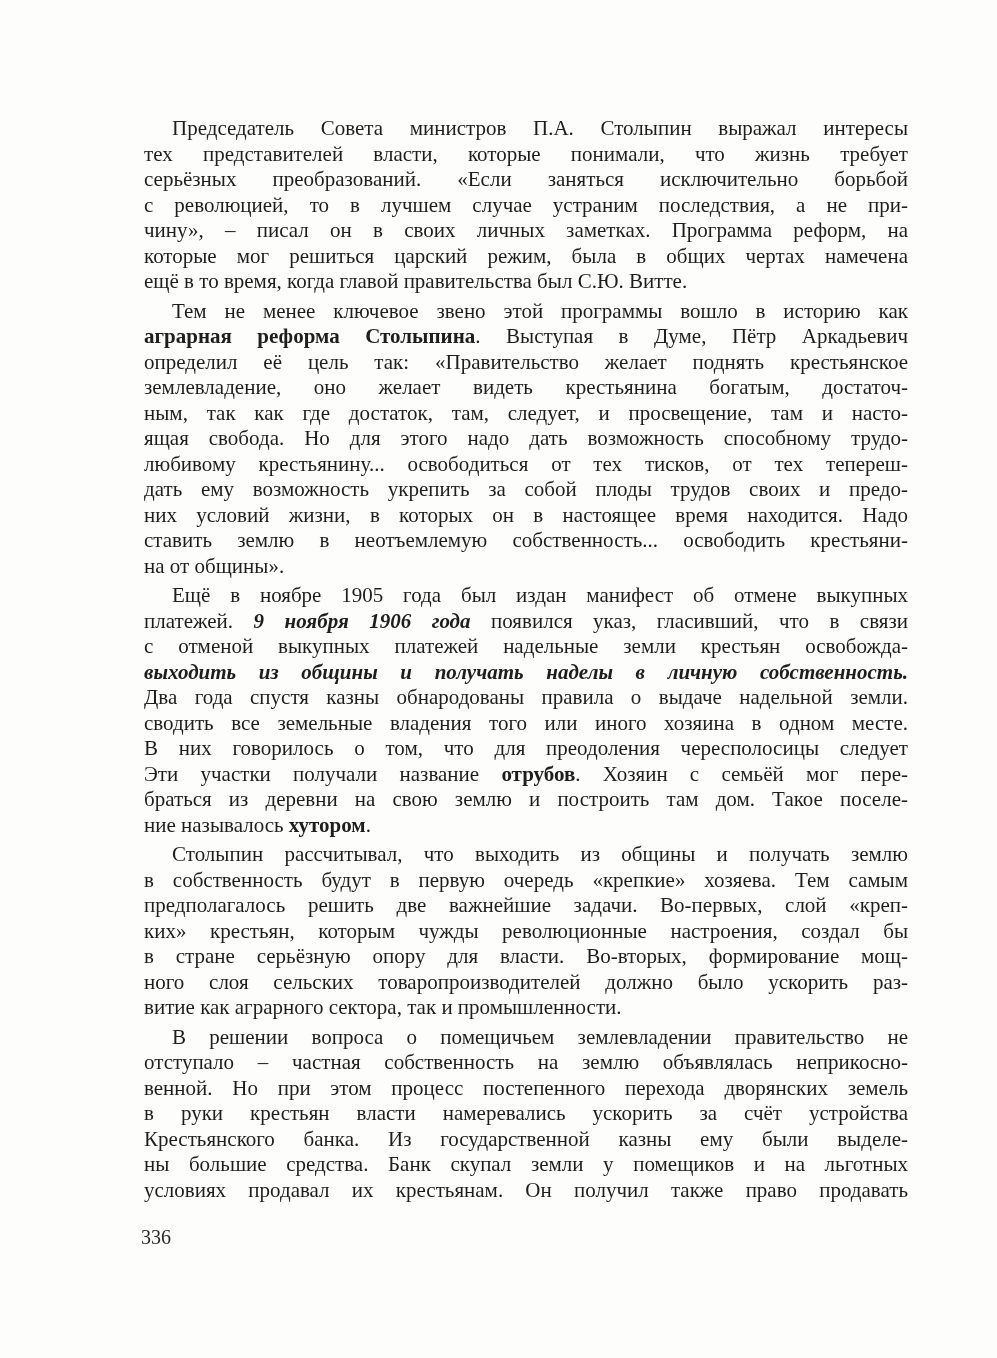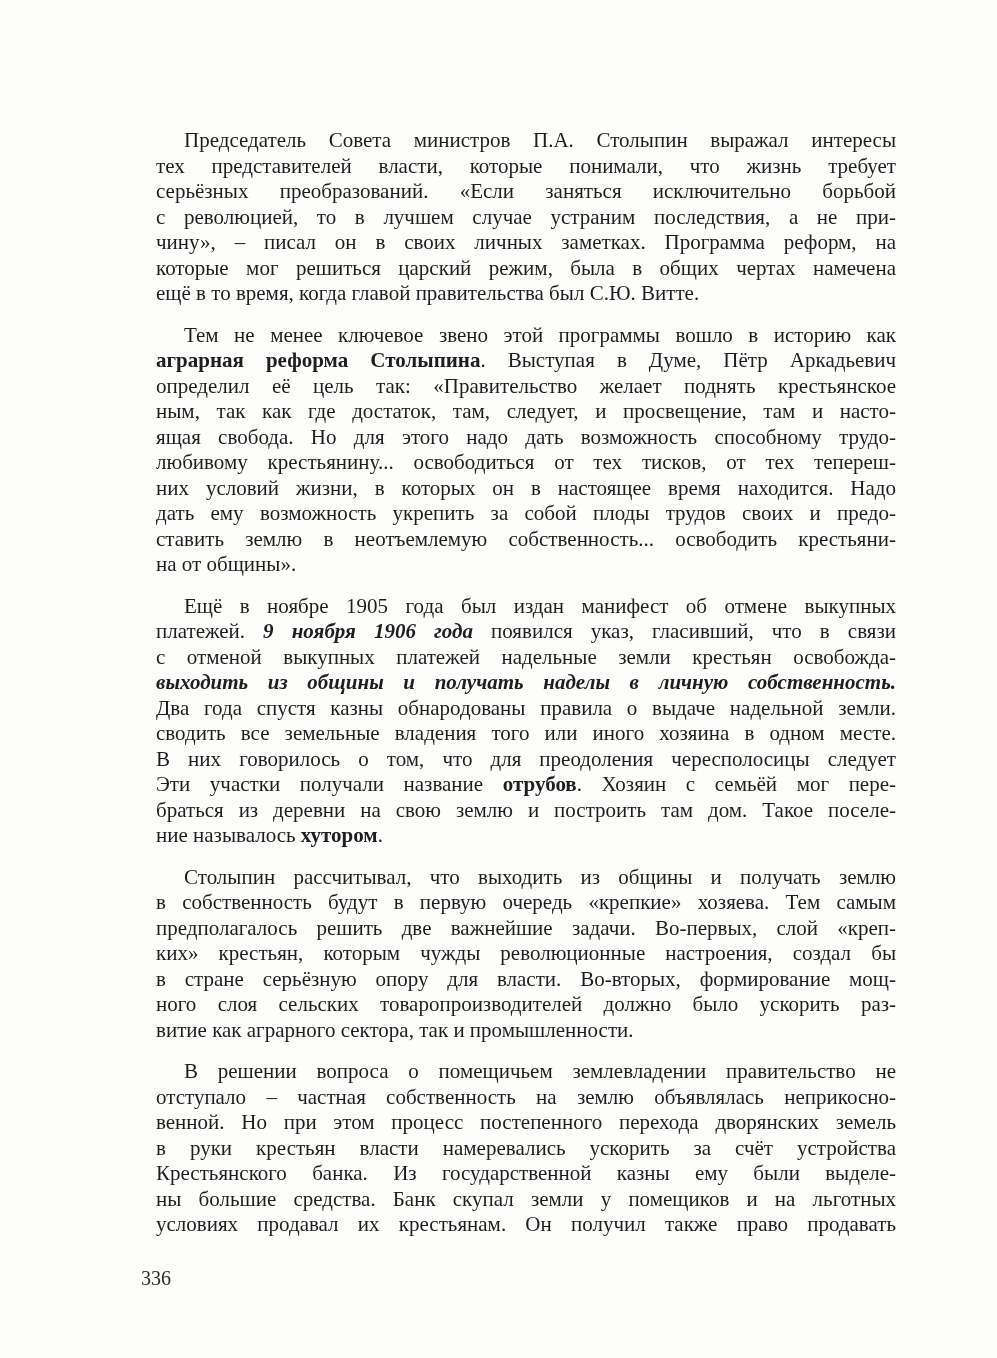--- a/index.html
+++ b/index.html
@@ -17,66 +17,66 @@
     overflow: hidden;
   }
   .text-block {
     position: absolute;
     left: 140px;
     top: 112px;
     width: 772px;
     font-size: 21px;
     line-height: 25.5px;
   }
-  .paragraph { margin: 16px; }
+  .paragraph { margin: 4px; }
   .line {
     text-align: justify;
     text-align-last: justify;
   }
   .line.end {
     text-align-last: left;
   }
   .line.ind {
     text-indent: 28px;
   }
   .seg-n { font-weight: normal; font-style: normal; }
   .seg-b { font-weight: bold; }
   .seg-bi { font-weight: bold; font-style: italic; }
   .page-number {
     position: absolute;
     left: 141px;
     top: 1226px;
     font-size: 20px;
     color: #2a2a2a;
-    margin-top: 41px;
   }
 </style>
 </head>
 <body>
 
 <div class="page">
   <div class="text-block">
       <div class="paragraph">
         <div class="line ind"><span class="seg-n">Председатель Совета министров П.А. Столыпин выражал интересы</span></div>
         <div class="line"><span class="seg-n">тех представителей власти, которые понимали, что жизнь требует</span></div>
         <div class="line"><span class="seg-n">серьёзных преобразований. «Если заняться исключительно борьбой</span></div>
         <div class="line"><span class="seg-n">с революцией, то в лучшем случае устраним последствия, а не при-</span></div>
         <div class="line"><span class="seg-n">чину», – писал он в своих личных заметках. Программа реформ, на</span></div>
         <div class="line"><span class="seg-n">которые мог решиться царский режим, была в общих чертах намечена</span></div>
         <div class="line end"><span class="seg-n">ещё в то время, когда главой правительства был С.Ю. Витте.</span></div>
       </div>
       <div class="paragraph">
         <div class="line ind"><span class="seg-n">Тем не менее ключевое звено этой программы вошло в историю как</span></div>
         <div class="line"><span class="seg-b">аграрная реформа Столыпина</span><span class="seg-n">. Выступая в Думе, Пётр Аркадьевич</span></div>
         <div class="line"><span class="seg-n">определил её цель так: «Правительство желает поднять крестьянское</span></div>
+        <div class="line"><span class="seg-n">землевладение, оно желает видеть крестьянина богатым, достаточ-</span></div>
         <div class="line"><span class="seg-n">ным, так как где достаток, там, следует, и просвещение, там и насто-</span></div>
         <div class="line"><span class="seg-n">ящая свобода. Но для этого надо дать возможность способному трудо-</span></div>
         <div class="line"><span class="seg-n">любивому крестьянину... освободиться от тех тисков, от тех тепереш-</span></div>
+        <div class="line"><span class="seg-n">дать ему возможность укрепить за собой плоды трудов своих и предо-</span></div>
         <div class="line"><span class="seg-n">них условий жизни, в которых он в настоящее время находится. Надо</span></div>
-        <div class="line"><span class="seg-n">дать ему возможность укрепить за собой плоды трудов своих и предо-</span></div>
         <div class="line"><span class="seg-n">ставить землю в неотъемлемую собственность... освободить крестьяни-</span></div>
         <div class="line end"><span class="seg-n">на от общины».</span></div>
       </div>
       <div class="paragraph">
         <div class="line ind"><span class="seg-n">Ещё в ноябре 1905 года был издан манифест об отмене выкупных</span></div>
         <div class="line"><span class="seg-n">платежей. </span><span class="seg-bi">9 ноября 1906 года</span><span class="seg-n"> появился указ, гласивший, что в связи</span></div>
         <div class="line"><span class="seg-n">с отменой выкупных платежей надельные земли крестьян освобожда-</span></div>
         <div class="line"><span class="seg-bi">выходить из общины и получать наделы в личную собственность.</span></div>
         <div class="line"><span class="seg-n">Два года спустя казны обнародованы правила о выдаче надельной земли.</span></div>
         <div class="line"><span class="seg-n">сводить все земельные владения того или иного хозяина в одном месте.</span></div>

